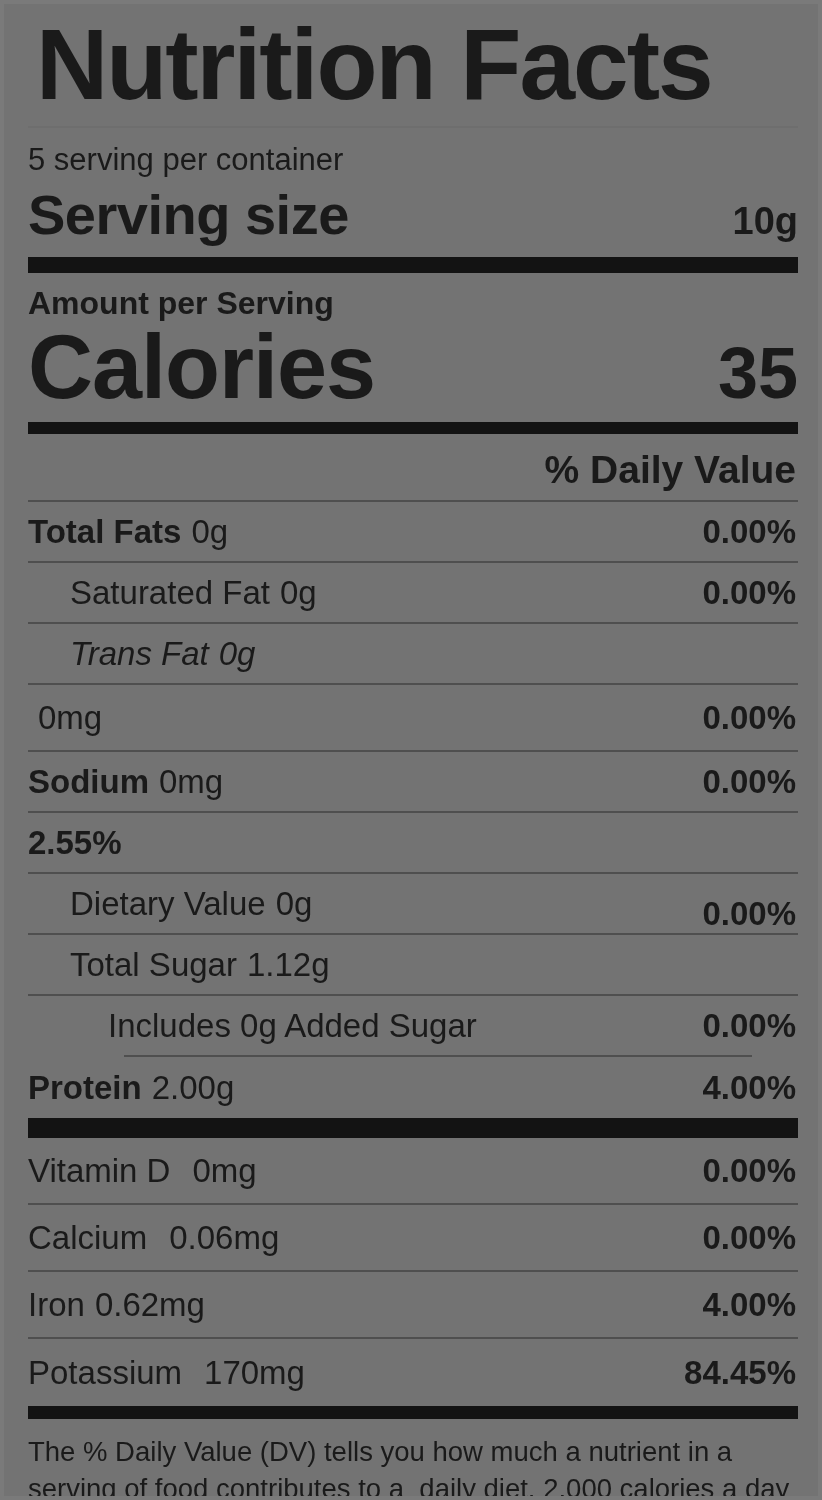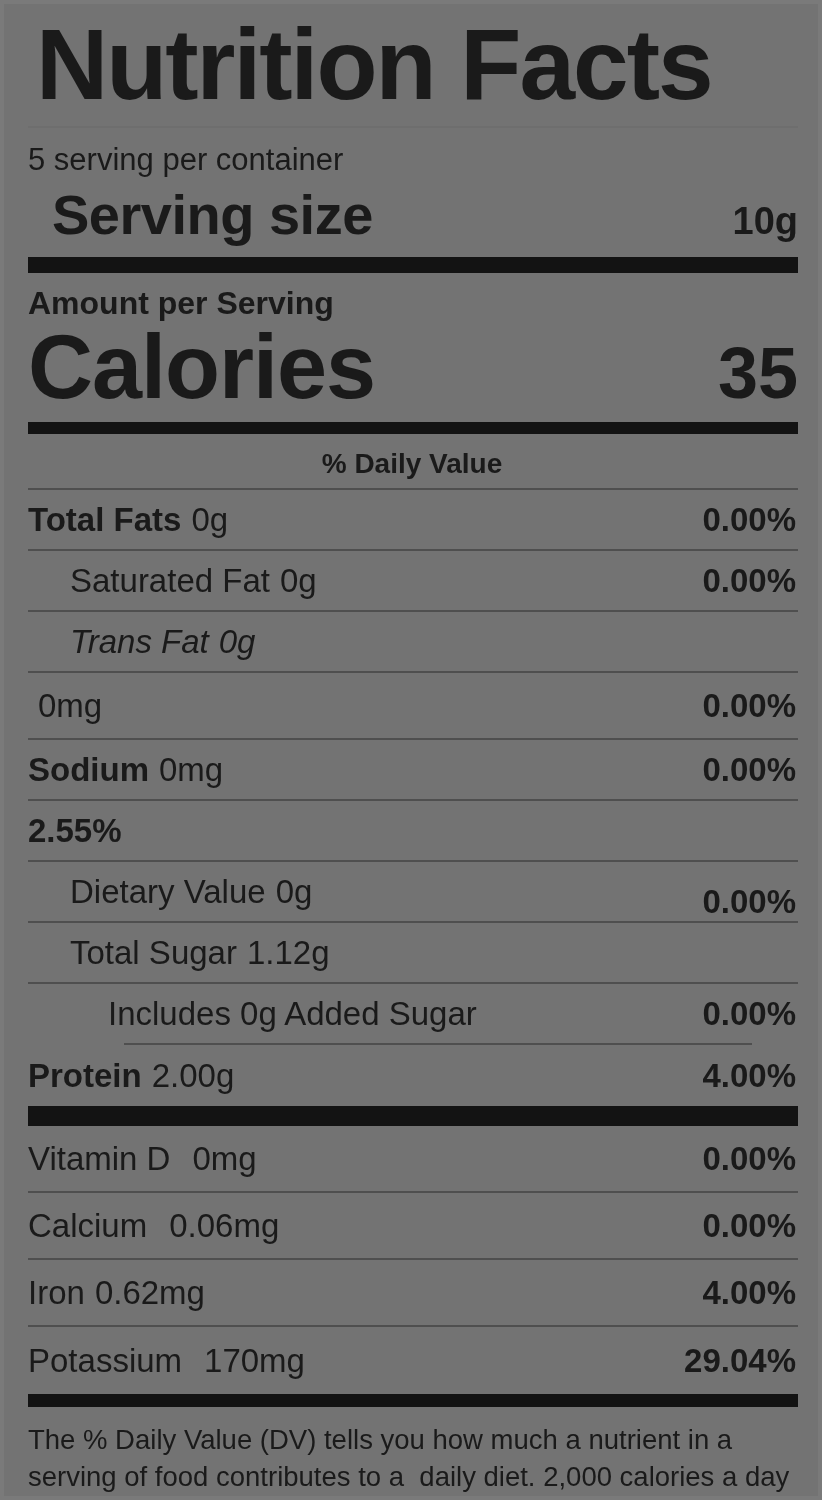--- a/index.html
+++ b/index.html
@@ -33,21 +33,20 @@
   }
   .servings-per-container {
     font-size: 31px;
     margin-top: 14px;
   }
   .serving-size-row {
     display: flex;
     justify-content: space-between;
     align-items: baseline;
     margin-top: 4px;
-    margin-left: 24px;
   }
   .serving-size-label {
     font-size: 56px;
     font-weight: 700;
     letter-spacing: -0.5px;
   }
   .serving-size-value {
     font-size: 38px;
     font-weight: 700;
   }
@@ -73,23 +72,23 @@
     letter-spacing: -1px;
     line-height: 1.0;
   }
   .calories-value {
     font-size: 72px;
     font-weight: 700;
     line-height: 1.0;
   }
   .bar-calories { height: 12px; margin-top: 8px; }
   .dv-header {
-    font-size: 28px;
-    font-weight: 700;
-    text-align: center;
+    font-size: 39px;
+    font-weight: 700;
+    text-align: right;
     padding: 14px 2px 8px 0;
     border-bottom: 2px solid #4f4f4f;
   }
   .row {
     box-sizing: border-box;
     display: flex;
     justify-content: space-between;
     align-items: center;
     height: 61px;
     border-bottom: 2px solid #4f4f4f;
@@ -256,21 +255,21 @@
       <span class="na">0.62mg</span>
     </div>
     <span class="dv">4.00%</span>
   </div>
 
   <div class="row tall no-rule">
     <div class="row-left">
       <span class="nl">Potassium</span>
       <span class="na gap-wide">170mg</span>
     </div>
-    <span class="dv">29.04%</span>
+    <span class="dv">84.45%</span>
   </div>
 
   <div class="bar bar-potassium"></div>
 
   <div class="footnote">
     <div class="footnote-line">The % Daily Value (DV) tells you how much a nutrient in a</div>
     <div class="footnote-line">serving of food contributes to a  daily diet. 2,000 calories a day</div>
     <div class="footnote-line">is used for general nutrition advice.</div>
   </div>
 

